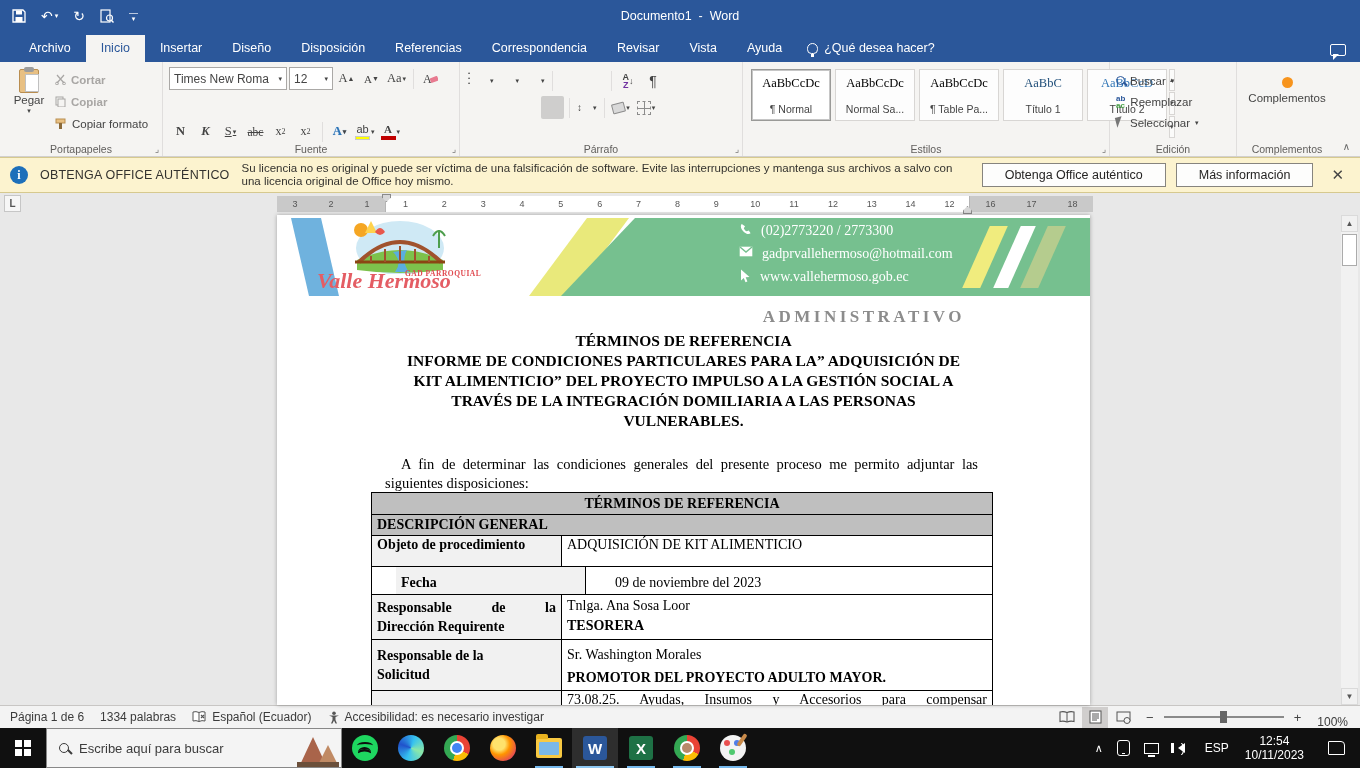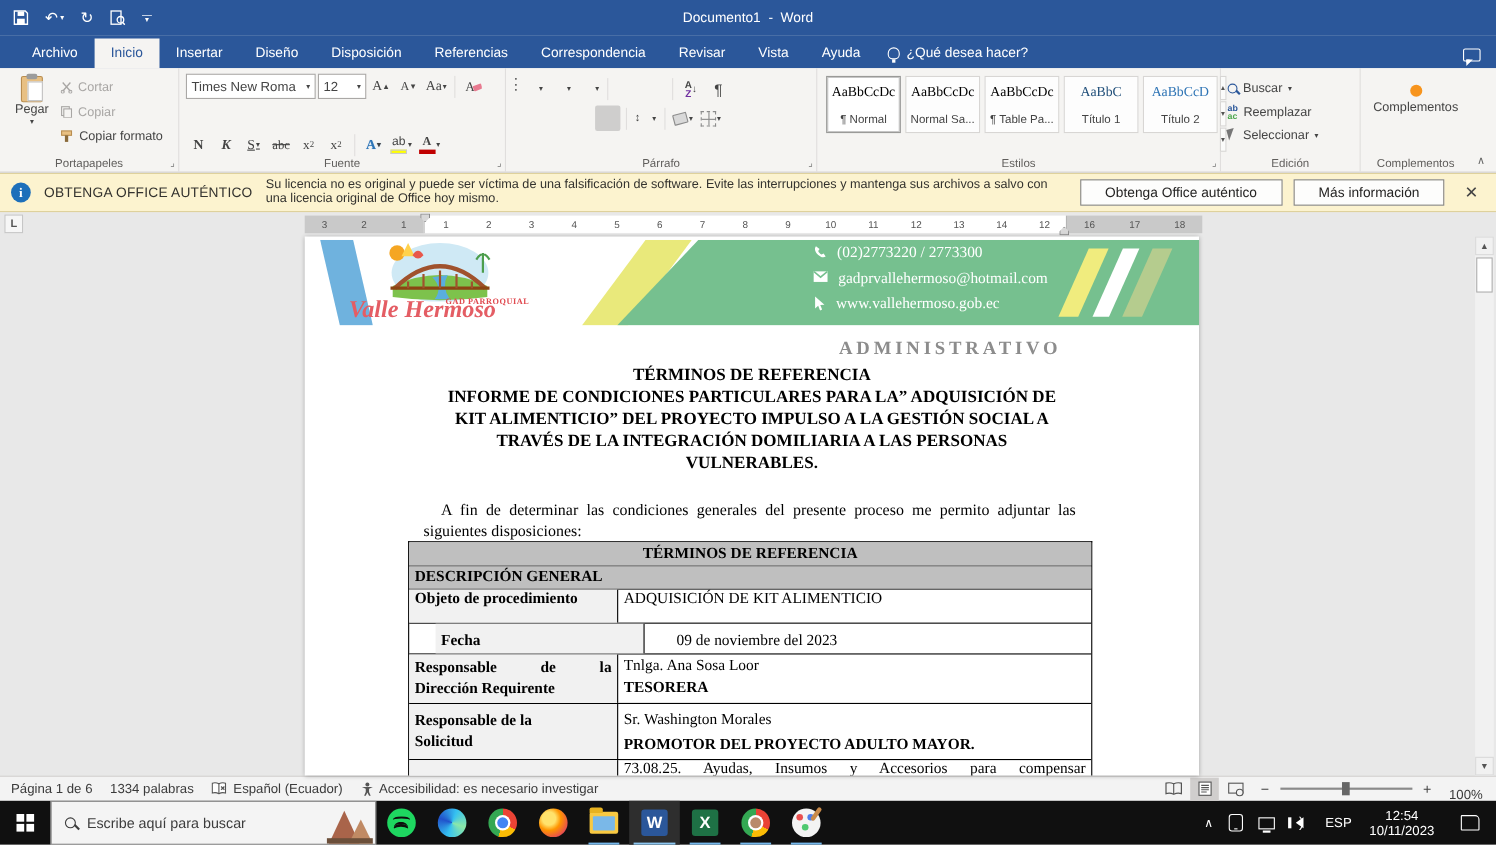--- a/index.html
+++ b/index.html
@@ -37,21 +37,21 @@
 
   
   .ribbon { height:95px; background:#f5f4f2; border-bottom:1px solid #d2d0ce; display:flex; position:relative; color:#444; }
   .rgroup { position:relative; border-right:1px solid #e0dedd; padding:5px 6px 16px; display:flex; }
   .glabel { position:absolute; bottom:1px; left:0; right:0; text-align:center; font-size:10.5px; color:#605e5c; }
   .launcher { position:absolute; bottom:2px; right:3px; font-size:9px; color:#777; }
   .col { display:flex; flex-direction:column; }
   .rrow { display:flex; align-items:center; height:27px; gap:2px; }
   .rbtn { min-width:23px; height:23px; display:inline-flex; align-items:center; justify-content:center; font-size:12.5px; color:#444; border-radius:2px; padding:0 2px; }
   .rbtn.small-carr::after { content:"▾"; font-size:7px; margin-left:1px; color:#444; }
-  .gray { color:#a8a6a4; }
+  .gray { color:#a8a6a4;font-weight:bold; }
   .vsep { width:1px; height:20px; background:#e0dedd; margin:0 3px; }
   .combo { background:#fff; border:1px solid #aaa8a6; height:23px; display:inline-flex; align-items:center; font-size:12px; padding:0 4px; gap:4px; }
   .combo .carr { font-size:7px; color:#444; }
   
   .paste-big { width:46px; display:flex; flex-direction:column; align-items:center; font-size:11.5px; gap:1px; padding-top:2px; }
   .clip-ic { width:20px; height:24px; background:#e8c083; border:1px solid #b98d4f; border-radius:2px; position:relative; }
   .clip-ic::before { content:""; position:absolute; left:4px; top:-3px; width:10px; height:5px; background:#9c9c9c; border-radius:2px; }
   .clip-ic::after { content:""; position:absolute; left:5px; top:4px; width:12px; height:16px; background:#fff; border:1px solid #c0c0c0; }
   .clip-small-list { display:flex; flex-direction:column; justify-content:flex-start; gap:1px; padding-top:2px; }
   .clip-item { display:flex; align-items:center; gap:5px; font-size:11.5px; height:21px; padding:0 3px; }
@@ -79,21 +79,21 @@
   .dots::before { content:"• \A • \A •"; white-space:pre; position:absolute; left:-6px; top:-3px; font-size:6px; line-height:5px; color:#444; }
   .sort-ic { font-size:9px; font-weight:bold; line-height:8px; display:inline-flex; flex-direction:column; align-items:center; color:#444; }
   .sort-ic .z { color:#7030a0; }
   .pilcrow { font-size:14px; color:#444; }
   .bucket { width:13px; height:10px; background:#d9d9d9; border:1px solid #8c8c8c; transform:rotate(-15deg); border-radius:1px; }
   .bordergrid { width:14px; height:14px; border:1px dashed #8c8c8c; position:relative; }
   .bordergrid::before { content:""; position:absolute; left:6px; top:0; bottom:0; width:1px; background:#8c8c8c; }
   .bordergrid::after { content:""; position:absolute; top:6px; left:0; right:0; height:1px; background:#8c8c8c; }
   
   .styles-wrap { display:flex; gap:4px; padding:2px 2px; }
-  .style-cell { width:68px; height:52px; border:1px solid #d8d6d4; background:#fdfdfd; display:flex; flex-direction:column; justify-content:center; align-items:center; gap:12px; overflow:hidden; }
+  .style-cell { width:80px; height:52px; border:1px solid #d8d6d4; background:#fdfdfd; display:flex; flex-direction:column; justify-content:center; align-items:center; gap:12px; overflow:hidden; }
   .style-cell.selected { border:1px solid #9a9a98; background:#fff; box-shadow:inset 0 0 0 1px #c6c6c6; }
   .style-preview { font-size:12.5px; font-family:"Liberation Serif",serif; white-space:nowrap; }
   .style-label { font-size:10.5px; color:#444; white-space:nowrap; }
   .style-scroll { width:15px; display:flex; flex-direction:column; gap:1px; padding:2px 0; }
   .style-scroll div { flex:1; border:1px solid #d8d6d4; background:#fbfbfa; font-size:7px; display:flex; align-items:center; justify-content:center; color:#555; }
   
   .edit-item { display:flex; align-items:center; gap:5px; font-size:11.5px; height:21px; white-space:nowrap; }
   .mag { width:9px; height:9px; border:1.6px solid #2b579a; border-radius:50%; position:relative; display:inline-block; }
   .mag::after { content:""; position:absolute; width:5px; height:1.6px; background:#2b579a; transform:rotate(45deg); right:-4px; bottom:-1px; }
   .repl-ic { font-size:8px; line-height:7px; color:#2b579a; font-weight:bold; display:inline-flex; flex-direction:column; }

